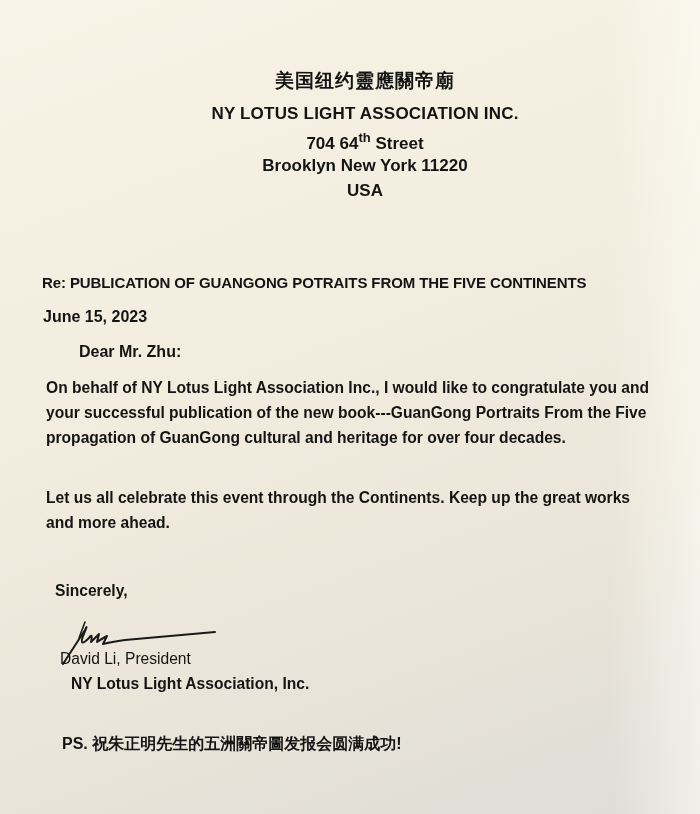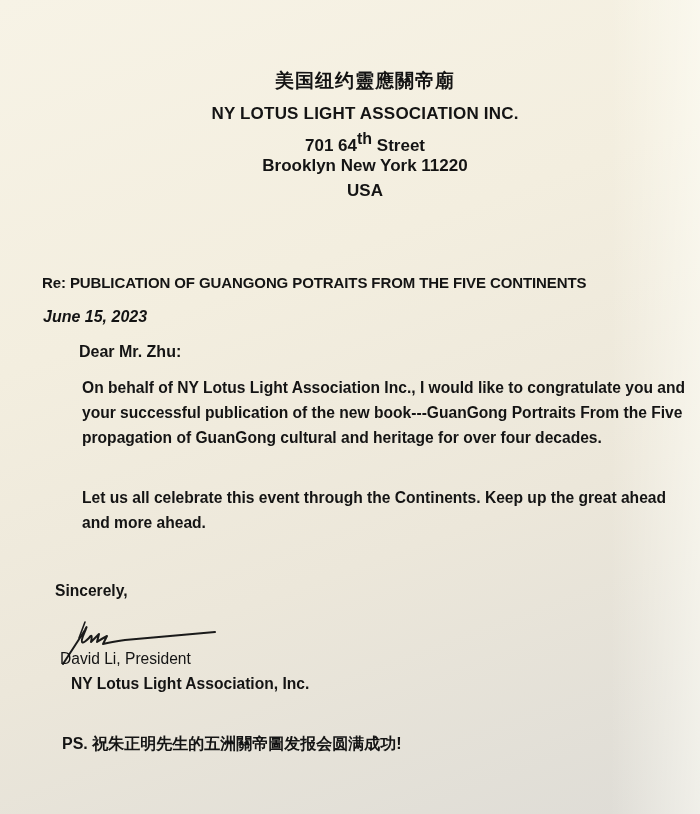--- a/index.html
+++ b/index.html
@@ -13,61 +13,61 @@
   .bright-edge {
     position: absolute; right: 0; top: 0; width: 90px; height: 814px;
     background: linear-gradient(90deg, rgba(255,255,250,0) 0%, rgba(255,255,248,0.55) 100%);
     pointer-events: none;
   }
   .page { position: absolute; left: 0; top: 0; width: 700px; height: 679px; }
   .hdr { position: absolute; left: 0; width: 700px; text-align: center; font-weight: bold; }
   .chinese-title { top: 68px; font-size: 19px; letter-spacing: 1px; left: 15px; }
   .org-name { top: 104px; font-size: 17px; letter-spacing: 0.2px; left: 15px; }
   .addr1 { top: 130px; font-size: 17px; left: 15px; }
-  .addr1 sup { font-size: 16px; }
+  .addr1 sup { font-size: 13px; }
   .addr2 { top: 156px; font-size: 17px; left: 15px; }
   .addr3 { top: 181px; font-size: 17px; left: 15px; }
   .re-line { position: absolute; left: 42px; top: 231px; font-size: 15px; font-weight: bold; white-space: nowrap; letter-spacing: -0.1px; margin-top: 43px; }
-  .date { position: absolute; left: 43px; top: 308px; font-size: 16px; font-weight: bold; font-style: italic; }
+  .date { position: absolute; left: 43px; top: 308px; font-size: 16px; font-weight: bold; }
   .salutation { position: absolute; left: 46px; top: 343px; font-size: 16px; font-weight: bold; margin-left: 33px; }
   .para { position: absolute; left: 46px; width: 650px; font-size: 15.6px; font-weight: bold; line-height: 25px; }
   .para1 { top: 375px; }
   .para2 { top: 485px; }
-  .para .line { display: block; white-space: nowrap; margin-left: 36px; }
+  .para .line { display: block; white-space: nowrap; }
   .closing { position: absolute; left: 55px; top: 582px; font-size: 15.6px; font-weight: bold; }
   .signature { position: absolute; left: 55px; top: 608px; width: 170px; height: 60px; }
   .signer { position: absolute; left: 60px; top: 650px; font-size: 15.6px; font-weight: normal; }
   .signer-org { position: absolute; left: 71px; top: 675px; font-size: 15.6px; font-weight: bold; }
   .ps { position: absolute; left: 62px; top: 734px; font-size: 16px; font-weight: bold; white-space: nowrap; }
 </style>
 </head>
 <body>
 
 <div class="page">
   <div class="bright-edge"></div>
 
   <div class="hdr chinese-title">美国纽约靈應關帝廟</div>
   <div class="hdr org-name">NY LOTUS LIGHT ASSOCIATION INC.</div>
-  <div class="hdr addr1"><span>701 64</span><sup>th</sup><span> Street</span></div>
+  <div class="hdr addr1"><span>704 64</span><sup>th</sup><span> Street</span></div>
   <div class="hdr addr2">Brooklyn New York 11220</div>
   <div class="hdr addr3">USA</div>
 
   <div class="re-line">Re: PUBLICATION OF GUANGONG POTRAITS FROM THE FIVE CONTINENTS</div>
 
   <div class="date">June 15, 2023</div>
   <div class="salutation">Dear Mr. Zhu:</div>
 
   <div class="para para1">
     <span class="line">On behalf of NY Lotus Light Association Inc., I would like to congratulate you and</span>
     <span class="line">your successful publication of the new book---GuanGong Portraits From the Five</span>
     <span class="line">propagation of GuanGong cultural and heritage for over four decades.</span>
   </div>
 
   <div class="para para2">
-    <span class="line">Let us all celebrate this event through the Continents.  Keep up the great ahead</span>
+    <span class="line">Let us all celebrate this event through the Continents.  Keep up the great works</span>
     <span class="line">and more ahead.</span>
   </div>
 
   <div class="closing">Sincerely,</div>
 
   <svg class="signature" viewBox="0 0 170 60">
     <path d="M8 56 L30 22 Q34 14 28 28 Q24 40 34 30 Q38 24 36 34 Q40 30 44 26 L42 34 Q48 30 52 28 L48 36 Q56 34 70 32 L160 24" fill="none" stroke="#1a1a1a" stroke-width="2" stroke-linecap="round" stroke-linejoin="round"></path>
     <path d="M30 14 L24 30" fill="none" stroke="#1a1a1a" stroke-width="1.6" stroke-linecap="round"></path>
   </svg>
 

